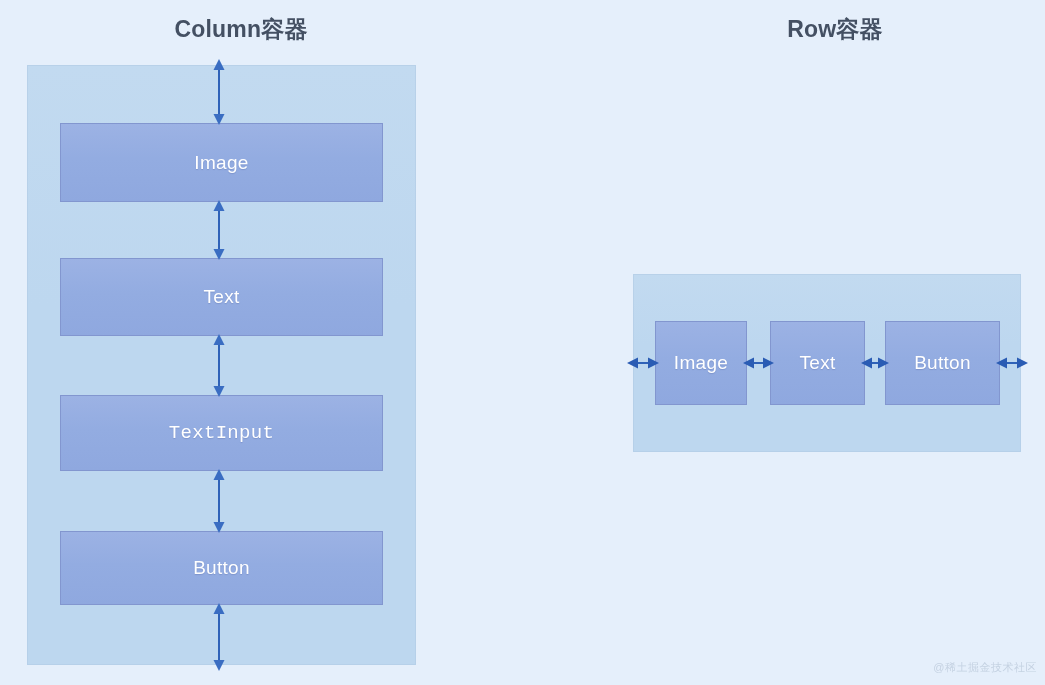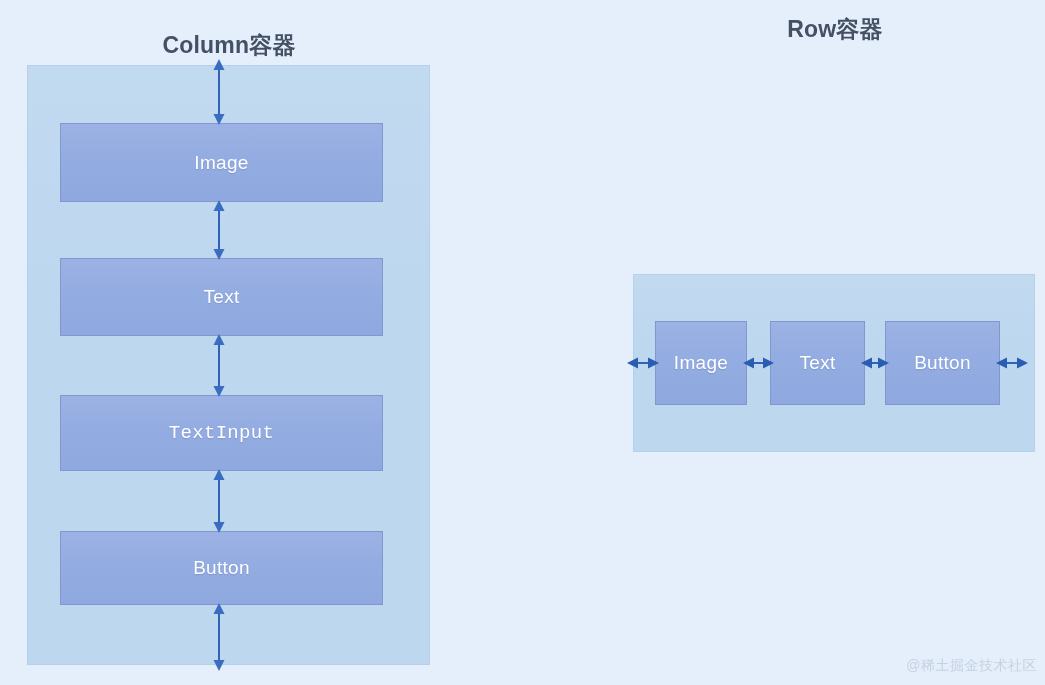--- a/index.html
+++ b/index.html
@@ -27,37 +27,35 @@
   .panel-title {
     position: absolute;
     font-size: 23px;
     font-weight: bold;
     color: #445063;
     letter-spacing: 0.2px;
     white-space: nowrap;
     text-align: center;
   }
   #title-column {
-    left: 4px;
+    left: 16px;
     top: 14px;
     width: 450px;
-    margin-top: 16px;
   }
   #title-row {
     left: 620px;
     top: 14px;
     width: 430px;
   }
 
   
   .container-box {
     position: absolute;
     background: linear-gradient(180deg, #c2daf0 0%, #bdd7ef 40%, #bdd7ef 100%);
     box-shadow: inset 0 0 0 1px rgba(176, 203, 228, 0.55);
-    padding-left: 14px;
   }
   #column-container {
     left: 27px;
     top: 65px;
     width: 389px;
     height: 600px;
   }
   #row-container {
     left: 633px;
     top: 274px;
@@ -113,21 +111,21 @@
   #h-arrow-0 { left: -6px;  width: 32px; }
   #h-arrow-1 { left: 110px; width: 31px; }
   #h-arrow-2 { left: 228px; width: 28px; }
   #h-arrow-3 { left: 363px; width: 32px; }
 
   
   #watermark {
     position: absolute;
     right: 8px;
     bottom: 10px;
-    font-size: 14px;
+    font-size: 11px;
     color: #c5d2e2;
     letter-spacing: 0.5px;
     white-space: nowrap;
     margin-top: 44px;
   }
 </style>
 </head>
 <body>
 
 <div class="stage">

